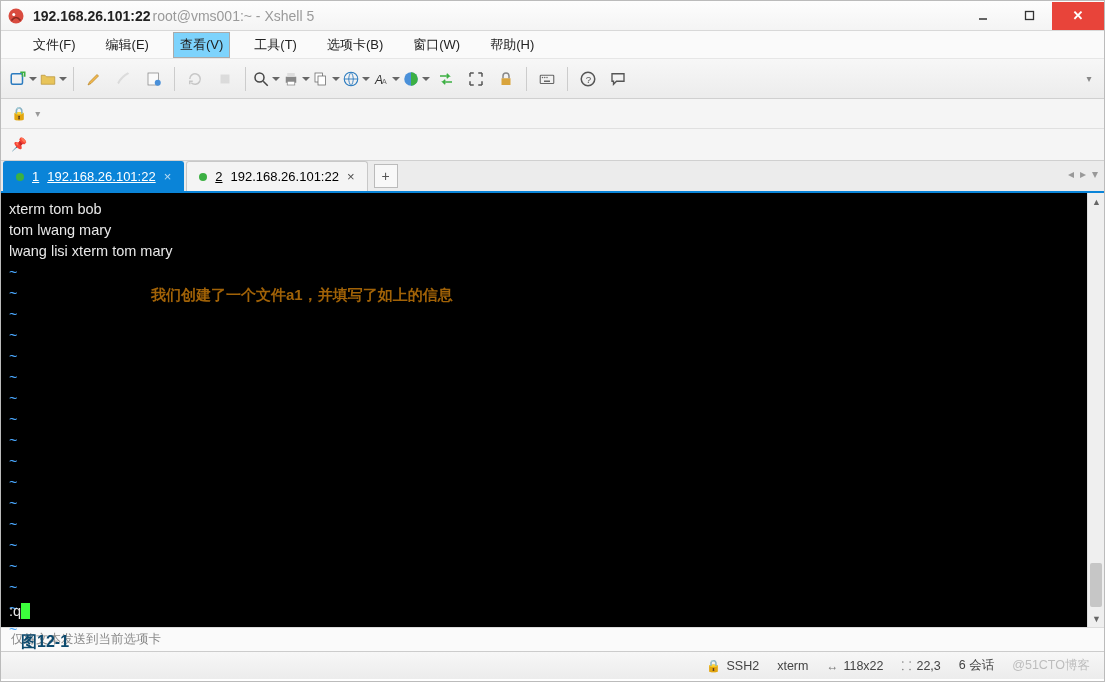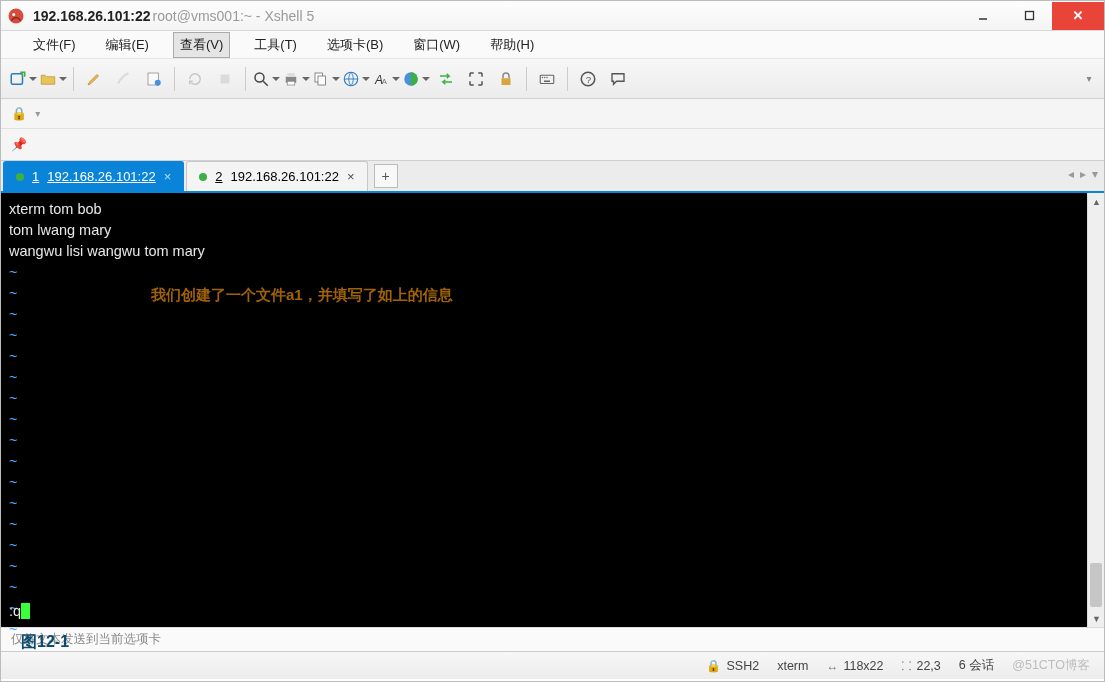--- a/index.html
+++ b/index.html
@@ -8,21 +8,21 @@
 .title-bar { height:30px; background:linear-gradient(#fdfdfd,#f4f4f4); display:flex; align-items:center; padding:0 0 0 6px; border-bottom:1px solid #d8d8d8; }
 .title-bar .app-icon { width:18px; height:18px; margin-right:8px; }
 .title-bar .t-main { font-weight:bold; font-size:14px; color:#222; }
 .title-bar .t-sub { font-size:14px; color:#9a9a9a; margin-left:2px; }
 .window-controls { margin-left:auto; display:flex; }
 .win-btn { width:46px; height:28px; display:flex; align-items:center; justify-content:center; font-size:13px; color:#555; }
 .win-btn.close { background:#e8443a; color:#fff; width:52px; font-weight:bold; }
 
 .menu-bar { height:28px; display:flex; align-items:center; gap:2px; padding:0 10px; font-size:13px; color:#222; background:#fafafa; border-bottom:1px solid #e6e6e6; }
 .menu-item { padding:3px 6px;margin-left:16px; }
-.menu-item.boxed { border:1px solid #aaa; background:#e5e5e5; }
+.menu-item.boxed { border:1px solid #aaa; background:#7dd3fc; }
 
 .toolbar { height:40px; background:linear-gradient(#f7f7f7,#ececec); display:flex; align-items:center; gap:2px; padding:0 8px; border-bottom:1px solid #d0d0d0; }
 .tb-ico { width:28px; height:28px; display:flex; align-items:center; justify-content:center; color:#555; border-radius:3px; }
 .tb-ico svg { width:18px; height:18px; }
 .tb-sep { width:1px; height:24px; background:#ccc; margin:0 4px; }
 .tb-drop::after { content:""; display:inline-block; margin-left:2px; border:4px solid transparent; border-top-color:#666; position:relative; top:2px; }
 .tb-spacer { flex:1; }
 .tb-chev { width:14px; color:#888; font-size:10px; text-align:center; }
 
 .address-bar { height:30px; display:flex; align-items:center; padding:0 10px; background:#f5f5f5; border-bottom:1px solid #e0e0e0; font-size:13px; color:#555; gap:8px; }
@@ -246,21 +246,21 @@
   <div class="tab-nav">
     <span>◂</span>
     <span>▸</span>
     <span>▾</span>
   </div>
 </div>
 
 <div class="terminal-wrap">
   <div class="terminal"><span>xterm tom bob</span>
 <span>tom lwang mary</span>
-<span>wangwu lisi wangwu tom mary</span>
+<span>lwang lisi xterm tom mary</span>
 <span class="tilde">~</span>
 <span class="tilde">~</span>
 <span class="tilde">~</span>
 <span class="tilde">~</span>
 <span class="tilde">~</span>
 <span class="tilde">~</span>
 <span class="tilde">~</span>
 <span class="tilde">~</span>
 <span class="tilde">~</span>
 <span class="tilde">~</span>

